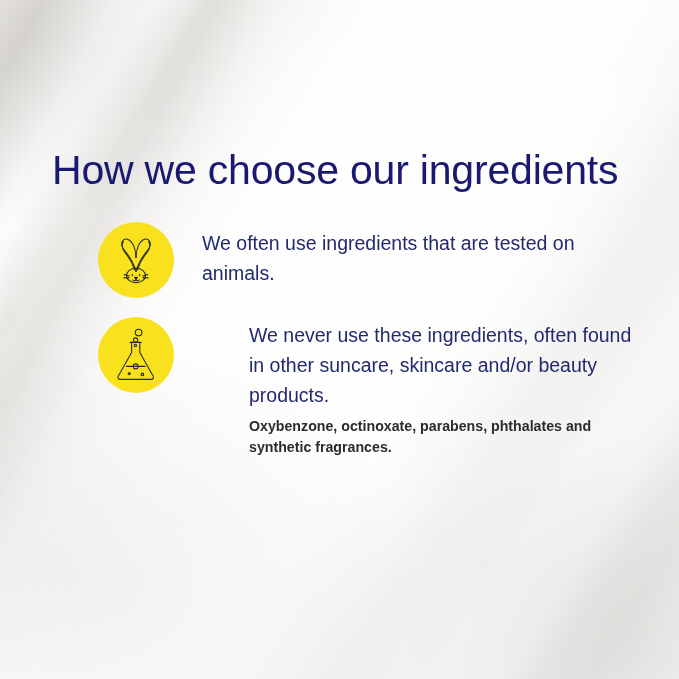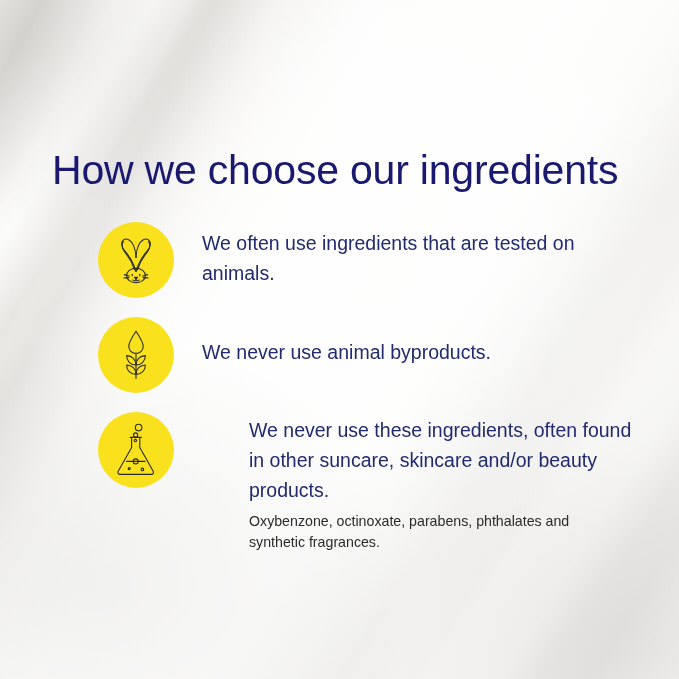--- a/index.html
+++ b/index.html
@@ -136,20 +136,21 @@
     font-weight: 400;
     max-width: 400px;
   }
 
   .benefit-note {
     margin-top: 6px;
     font-size: 14.2px;
     line-height: 21px;
     color: #2b2b2b;
     max-width: 360px;
+    font-weight: bold;
   }
 
   
   #benefit-row-0 { margin-bottom: 19px; }
   #benefit-row-1 { margin-bottom: 19px; }
   #benefit-row-1 .benefit-text-wrap { padding-top: 20px; }
   #benefit-row-2 .benefit-text-wrap { padding-top: 3px; }
 </style>
 </head>
 <body>
@@ -195,41 +196,20 @@
               <path d="M30.8 41.0 L35.7 39.6"></path>
               <path d="M31.0 42.6 L36.0 42.9"></path>
             </svg>
           </span>
         </div>
         <div class="benefit-text-wrap">
           <div class="benefit-text">We often use ingredients that are tested on animals.</div>
         </div>
       </div>
 
-      <div class="benefit-row" id="benefit-row-1">
-        <div class="icon-badge">
-          <span>
-            <svg width="44" height="52" viewBox="0 0 44 52" fill="none" stroke="#2b2b2b" stroke-width="1.1" stroke-linecap="round" stroke-linejoin="round">
-
-              <path d="M22 2.2 C 26.8 9.4 29.2 13.6 29.2 17.2 C 29.2 21.4 26 24.4 22 24.4 C 18 24.4 14.8 21.4 14.8 17.2 C 14.8 13.6 17.2 9.4 22 2.2 Z"></path>
-
-              <path d="M22 25.6 L22 49.4"></path>
-
-              <path d="M22 36.0 C 22 30.6 18.2 26.6 12.6 26.6 C 12.6 32.0 16.4 36.0 22 36.0 Z"></path>
-              <path d="M22 36.0 C 22 30.6 25.8 26.6 31.4 26.6 C 31.4 32.0 27.6 36.0 22 36.0 Z"></path>
-
-              <path d="M22 45.4 C 22 40.0 18.2 36.0 12.6 36.0 C 12.6 41.4 16.4 45.4 22 45.4 Z"></path>
-              <path d="M22 45.4 C 22 40.0 25.8 36.0 31.4 36.0 C 31.4 41.4 27.6 45.4 22 45.4 Z"></path>
-            </svg>
-          </span>
-        </div>
-        <div class="benefit-text-wrap">
-          <div class="benefit-text">We never use animal byproducts.</div>
-        </div>
-      </div>
 
       <div class="benefit-row" id="benefit-row-2">
         <div class="icon-badge">
           <span>
             <svg width="46" height="54" viewBox="0 0 46 54" fill="none" stroke="#2b2b2b" stroke-width="1.1" stroke-linecap="round" stroke-linejoin="round">
 
               <circle cx="25.6" cy="4.6" r="3.3"></circle>
               <circle cx="22.6" cy="12.0" r="2.1"></circle>
               <circle cx="22.4" cy="17.6" r="1.2"></circle>
 

